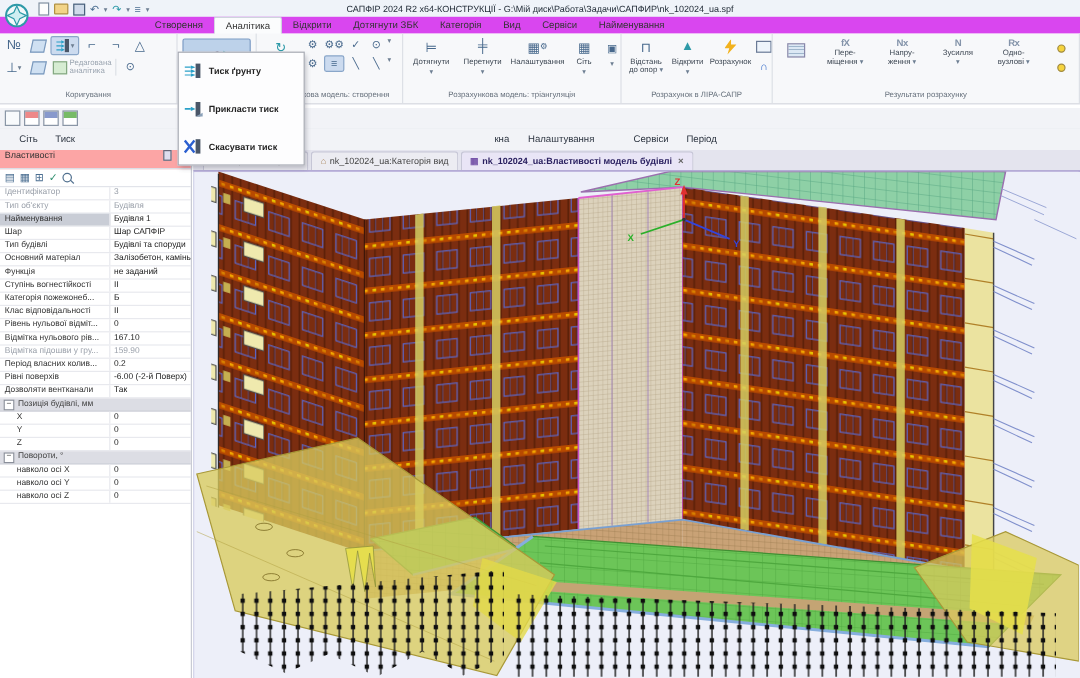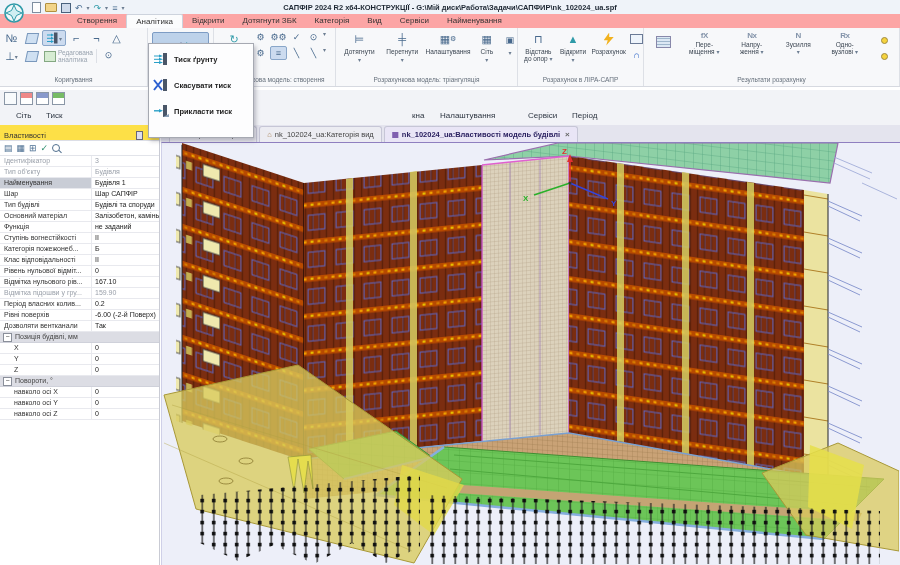--- a/index.html
+++ b/index.html
@@ -1,29 +1,29 @@
 <!DOCTYPE html>
 <html><head>
 <meta charset="utf-8">
 <style>
   html,body{margin:0;padding:0;background:#dfe3ea}
   .win{position:relative;width:900px;height:565px;overflow:hidden;background:#fff;
        font-family:"Liberation Sans",sans-serif;font-size:8px;color:#333;cursor:default}
   
   .titlebar{position:absolute;top:0;left:0;right:0;height:14px;background:#eff3f9;border-bottom:1px solid #e2e6ee}
-  .apptitle{position:absolute;left:0;right:0;top:3px;text-align:center;font-size:7.5px;font-weight:bold;color:#1d2733}
+  .apptitle{position:absolute;left:0;right:0;top:3px;text-align:center;font-size:7.5px;font-weight:normal;color:#1d2733}
   .appicon{position:absolute;left:3px;top:2px;width:22px;height:22px;z-index:60}
   .qat{position:absolute;left:32px;top:2px;display:flex;align-items:center;gap:4px;z-index:61}
   .qat .g{font-size:9px;color:#4c6f92;line-height:10px}
   .i-page{display:inline-block;width:7px;height:9px;border:1px solid #7e8ea0;background:#fdfdfd}
   .i-folder{display:inline-block;width:10px;height:7px;border:1px solid #b09040;background:#f2d488;border-radius:1px}
   .i-save{display:inline-block;width:8px;height:8px;border:1px solid #49617c;background:#cfdaea}
   .caretsm{font-size:6px;color:#6d7e92}
   
-  .rtabs{position:absolute;top:14px;left:0;right:0;height:14px;background:#fca5a5;display:flex;padding-left:68px;box-sizing:border-box}
+  .rtabs{position:absolute;top:14px;left:0;right:0;height:14px;background:#d946ef;display:flex;padding-left:120px;box-sizing:border-box}
   .rtab{padding:1px 9px 0 9px;font-size:8px;color:#333;height:13px;line-height:12px}
   .rtab.active{background:#fbfcfd;border:1px solid #cdd3dd;border-bottom:none;border-radius:2px 2px 0 0}
   
   .ribbon{position:absolute;top:28px;left:0;right:0;height:58px;background:#f7f8fa;border-bottom:1px solid #d6d9e0;display:flex}
   .rgroup{display:flex;flex-direction:column;border-right:1px solid #dde0e6;box-sizing:border-box;overflow:hidden}
   .rgc{flex:1;display:flex;align-items:flex-start;padding:2px 2px 0 2px}
   .rgl{height:12px;line-height:12px;font-size:6.5px;color:#66707c;text-align:center;white-space:nowrap;overflow:hidden}
   .icol{display:flex;flex-direction:column;gap:2px}
   .irow{display:flex;gap:1px}
   .ic{width:19px;height:16px;display:inline-flex;align-items:center;justify-content:center;font-size:11px;color:#47688c;border:1px solid transparent;border-radius:2px;box-sizing:border-box}
@@ -47,26 +47,26 @@
   .vsep{width:1px;background:#dde0e6;margin:1px 2px;align-self:stretch}
   
   .viewbar{position:absolute;top:90px;left:0;right:0;height:17px;background:#f2f3f7;border-bottom:1px solid #e2e4ea;display:flex;align-items:center;gap:3px;padding-left:4px}
   .cube{width:11px;height:11px;border:1px solid #8a96a6;background:#f8fafc}
   .cube.red{background:linear-gradient(180deg,#e88 45%,#fff 45%)}
   .cube.blue{background:linear-gradient(180deg,#89c 45%,#fff 45%)}
   .cube.green{background:linear-gradient(180deg,#7b6 45%,#fff 45%)}
   .menubar{position:absolute;top:107px;left:0;right:0;height:18px;background:#f2f3f7;border-bottom:1px solid #dcdee6;font-size:8px;color:#2c3440}
   .menubar span{position:absolute;top:4px}
   
-  .ddmenu{position:absolute;left:148px;top:43px;width:104px;height:89px;background:#fdfdfe;border:1px solid #a6a9b2;box-shadow:2px 3px 4px rgba(60,60,80,.3);z-index:300;display:flex;flex-direction:column;justify-content:flex-start;padding:2px 0}
+  .ddmenu{position:absolute;left:148px;top:43px;width:104px;height:89px;background:#fdfdfe;border:1px solid #a6a9b2;box-shadow:2px 3px 4px rgba(60,60,80,.3);z-index:300;display:flex;flex-direction:column;justify-content:space-between;padding:2px 0}
   .dditem{display:flex;align-items:center;gap:5px;padding:2px 4px;height:26px;box-sizing:border-box}
   .dditem .dl{font-size:7.5px;font-weight:bold;color:#222;white-space:nowrap}
   
   .props{position:absolute;top:125px;left:0;width:160px;bottom:0;background:#fff;border-right:1px solid #c9cbd4;box-sizing:border-box}
-  .phead{height:15px;background:#fde047;border-bottom:1px solid #dcdee6;display:flex;align-items:flex-end;padding:0 4px;font-size:7.5px;color:#333}
+  .phead{height:15px;background:#fca5a5;border-bottom:1px solid #dcdee6;display:flex;align-items:flex-start;padding:0 4px;font-size:7.5px;color:#333}
   .phead .sp{flex:1}
   .pin{display:inline-block;width:5px;height:7px;border:1px solid #667;background:#dde;margin-right:5px}
   .clx{font-size:8px;color:#556}
   .ptool{height:14px;border-bottom:1px solid #e2e4ea;display:flex;align-items:center;gap:4px;padding:0 4px;font-size:9px;color:#4c6f92}
   .mag{display:inline-block;width:6px;height:6px;border:1.3px solid #51708f;border-radius:50%;position:relative}
   .mag::after{content:"";position:absolute;width:4px;height:1.3px;background:#51708f;transform:rotate(45deg);right:-3px;bottom:-1px}
   .chk{color:#2f8f6f;font-size:9px}
   .pgrid{font-size:7px}
   .prow{display:flex;height:10px;line-height:10px;border-bottom:1px solid #e8e9ee}
   .plab{width:92px;padding-left:4px;border-right:1px solid #e8e9ee;white-space:nowrap;overflow:hidden;color:#333;box-sizing:border-box}
@@ -324,32 +324,32 @@
       <svg width="16" height="14" viewBox="0 0 16 14">
         <rect x="10" y="1" width="4" height="12" fill="#4a5668"></rect>
         <path d="M6,2.5L10,4L6,5.5Z M6,5.8L10,7.3L6,8.8Z M6,9L10,10.5L6,12Z" fill="#2aa0c8"></path>
         <path d="M1,4h5M1,7.3h5M1,10.5h5" stroke="#2aa0c8" stroke-width="1"></path>
       </svg>
       <span class="dl">Тиск ґрунту</span>
     </div>
     <div class="dditem">
       <svg width="16" height="14" viewBox="0 0 16 14">
         <rect x="10" y="1" width="4" height="12" fill="#4a5668"></rect>
-        <path d="M1,2L9,12M9,2L1,12" stroke="#2b5fd0" stroke-width="2"></path>
-      </svg>
-      <span class="dl">Скасувати тиск</span>
-    </div>
-    <div class="dditem">
-      <svg width="16" height="14" viewBox="0 0 16 14">
-        <rect x="10" y="1" width="4" height="12" fill="#4a5668"></rect>
         <polygon points="10,13 16,13 16,10" fill="#8aa0b8"></polygon>
         <path d="M6,5L10,6.8L6,8.6Z" fill="#2aa0c8"></path>
         <path d="M1,6.8h5" stroke="#2aa0c8" stroke-width="1.4"></path>
       </svg>
       <span class="dl">Прикласти тиск</span>
+    </div>
+    <div class="dditem">
+      <svg width="16" height="14" viewBox="0 0 16 14">
+        <rect x="10" y="1" width="4" height="12" fill="#4a5668"></rect>
+        <path d="M1,2L9,12M9,2L1,12" stroke="#2b5fd0" stroke-width="2"></path>
+      </svg>
+      <span class="dl">Скасувати тиск</span>
     </div>
   </div>
 
   <div class="props">
     <div class="phead">
       <span>Властивості</span>
       <span class="sp"></span>
       <span class="pin"></span>
       <span class="clx">✕</span>
     </div>

